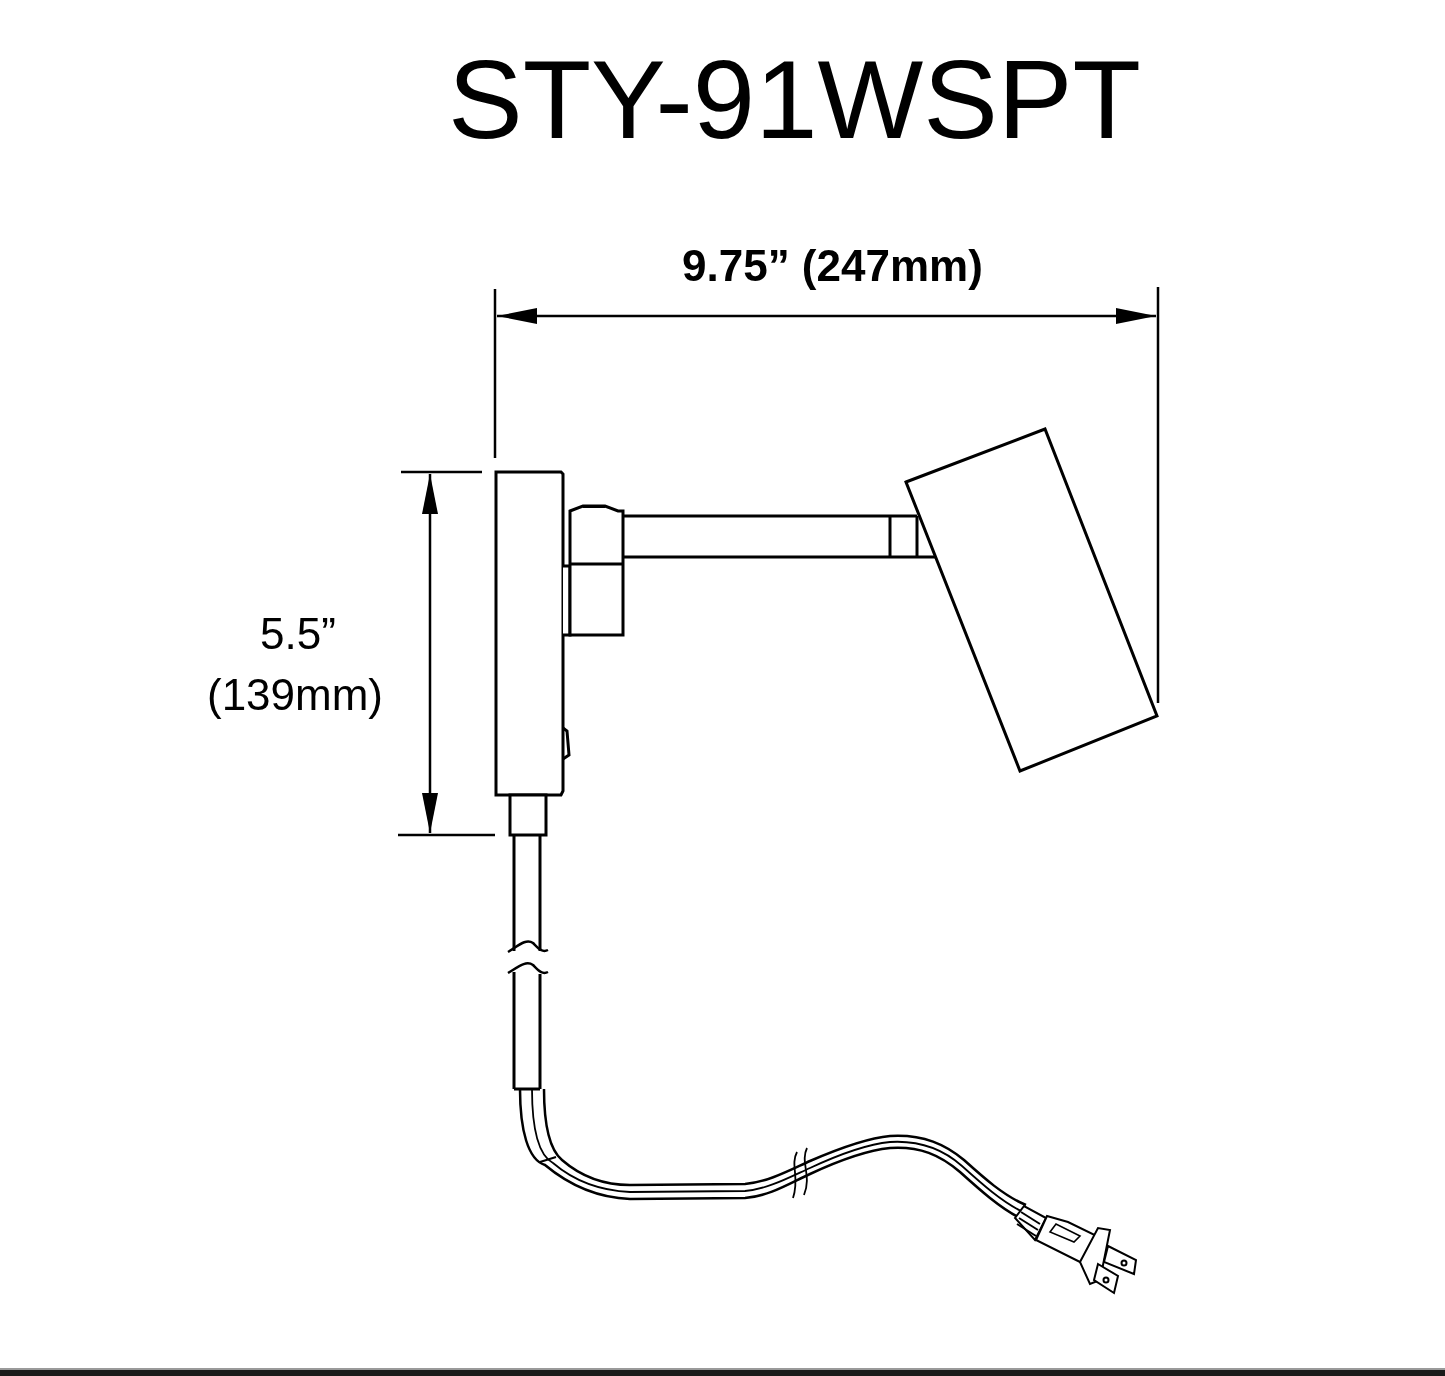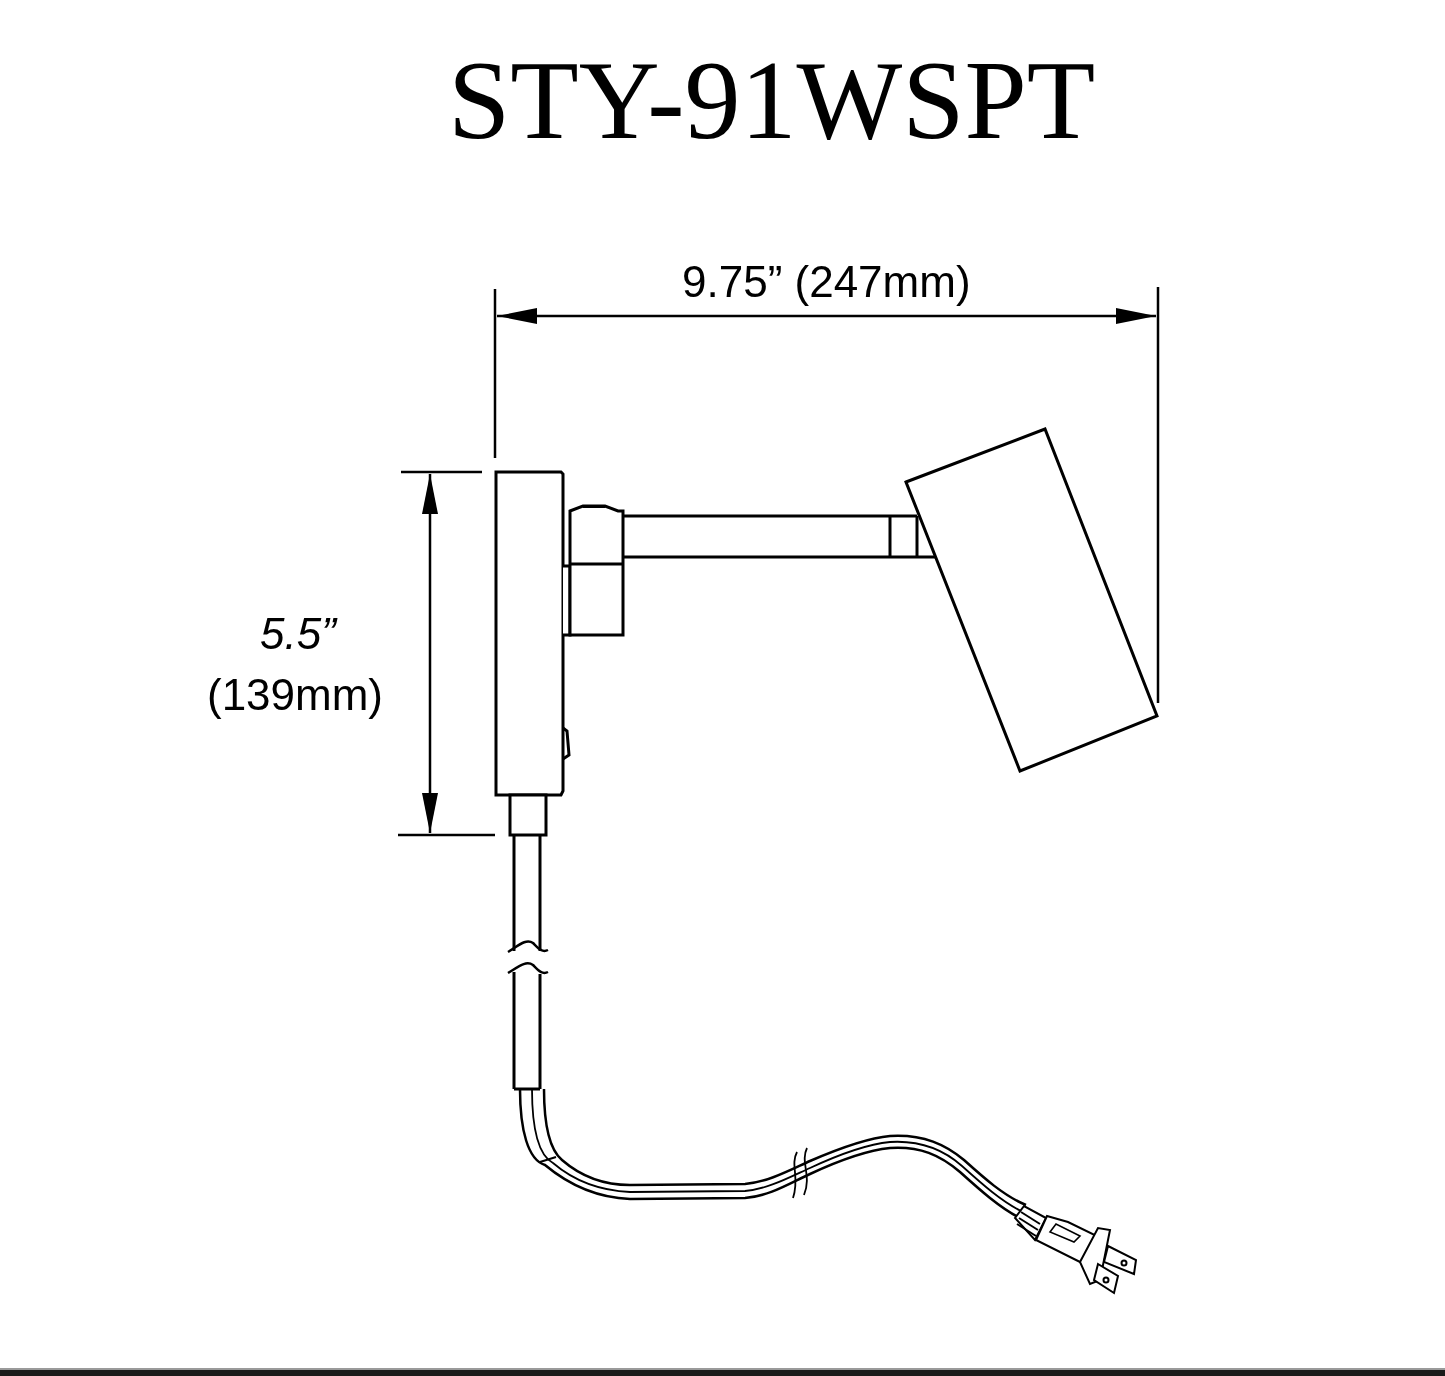--- a/index.html
+++ b/index.html
@@ -22,37 +22,37 @@
       width: 700px;
       height: 120px;
     }
     .title-text {
       position: absolute;
       left: 0;
       top: 0;
       font-size: 112px;
       line-height: 120px;
       white-space: nowrap;
-      font-family: Liberation Serif, serif;
+      font-family: Liberation Sans, sans-serif;
     }
     .dim-label {
       position: absolute;
       font-size: 44px;
       line-height: 1;
       white-space: nowrap;
       font-family: "Liberation Sans", sans-serif;
     }
     .width-label {
       left: 682px;
-      top: 260px;
+      top: 244px;
+      font-weight: bold;
     }
     .height-label-1 {
       left: 260px;
       top: 612px;
-      font-style: italic;
     }
     .height-label-2 {
       left: 207px;
       top: 673px;
     }
     svg.drawing {
       position: absolute;
       left: 0;
       top: 0;
     }

